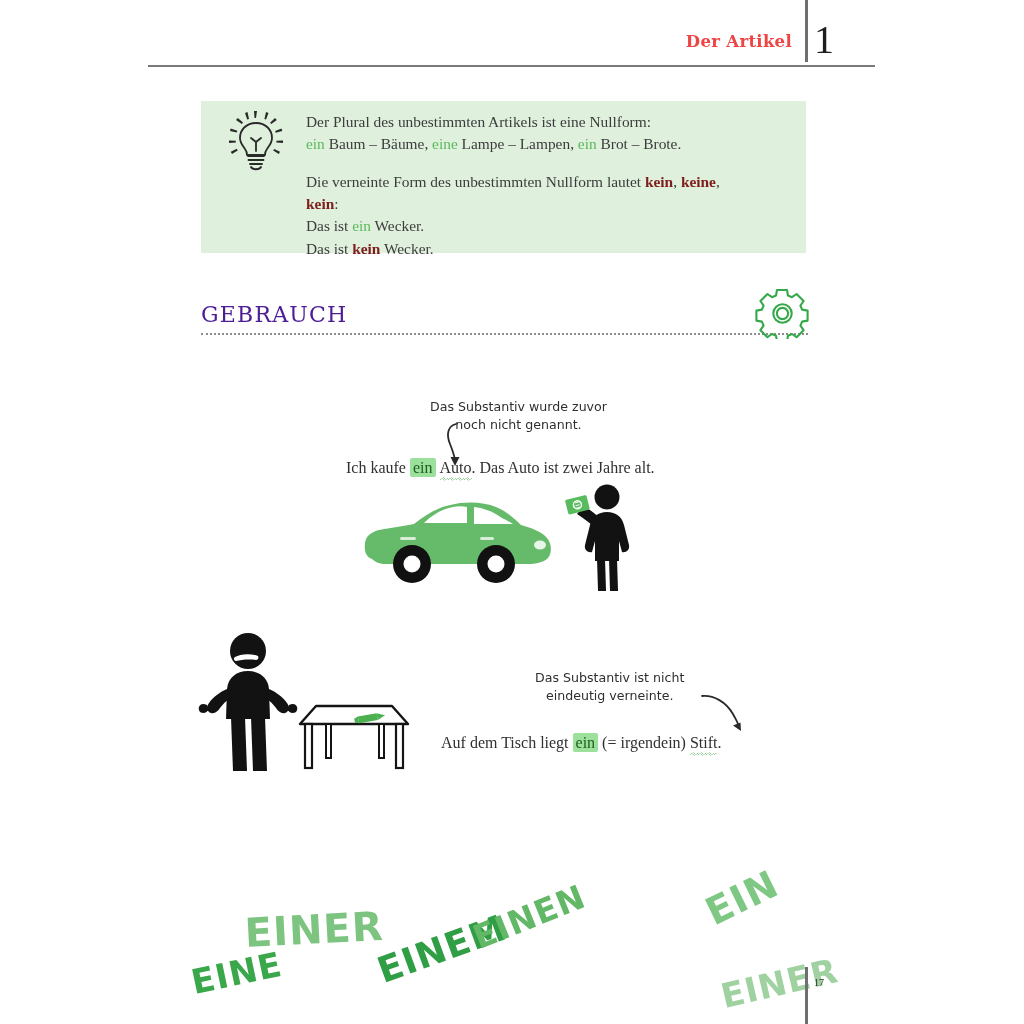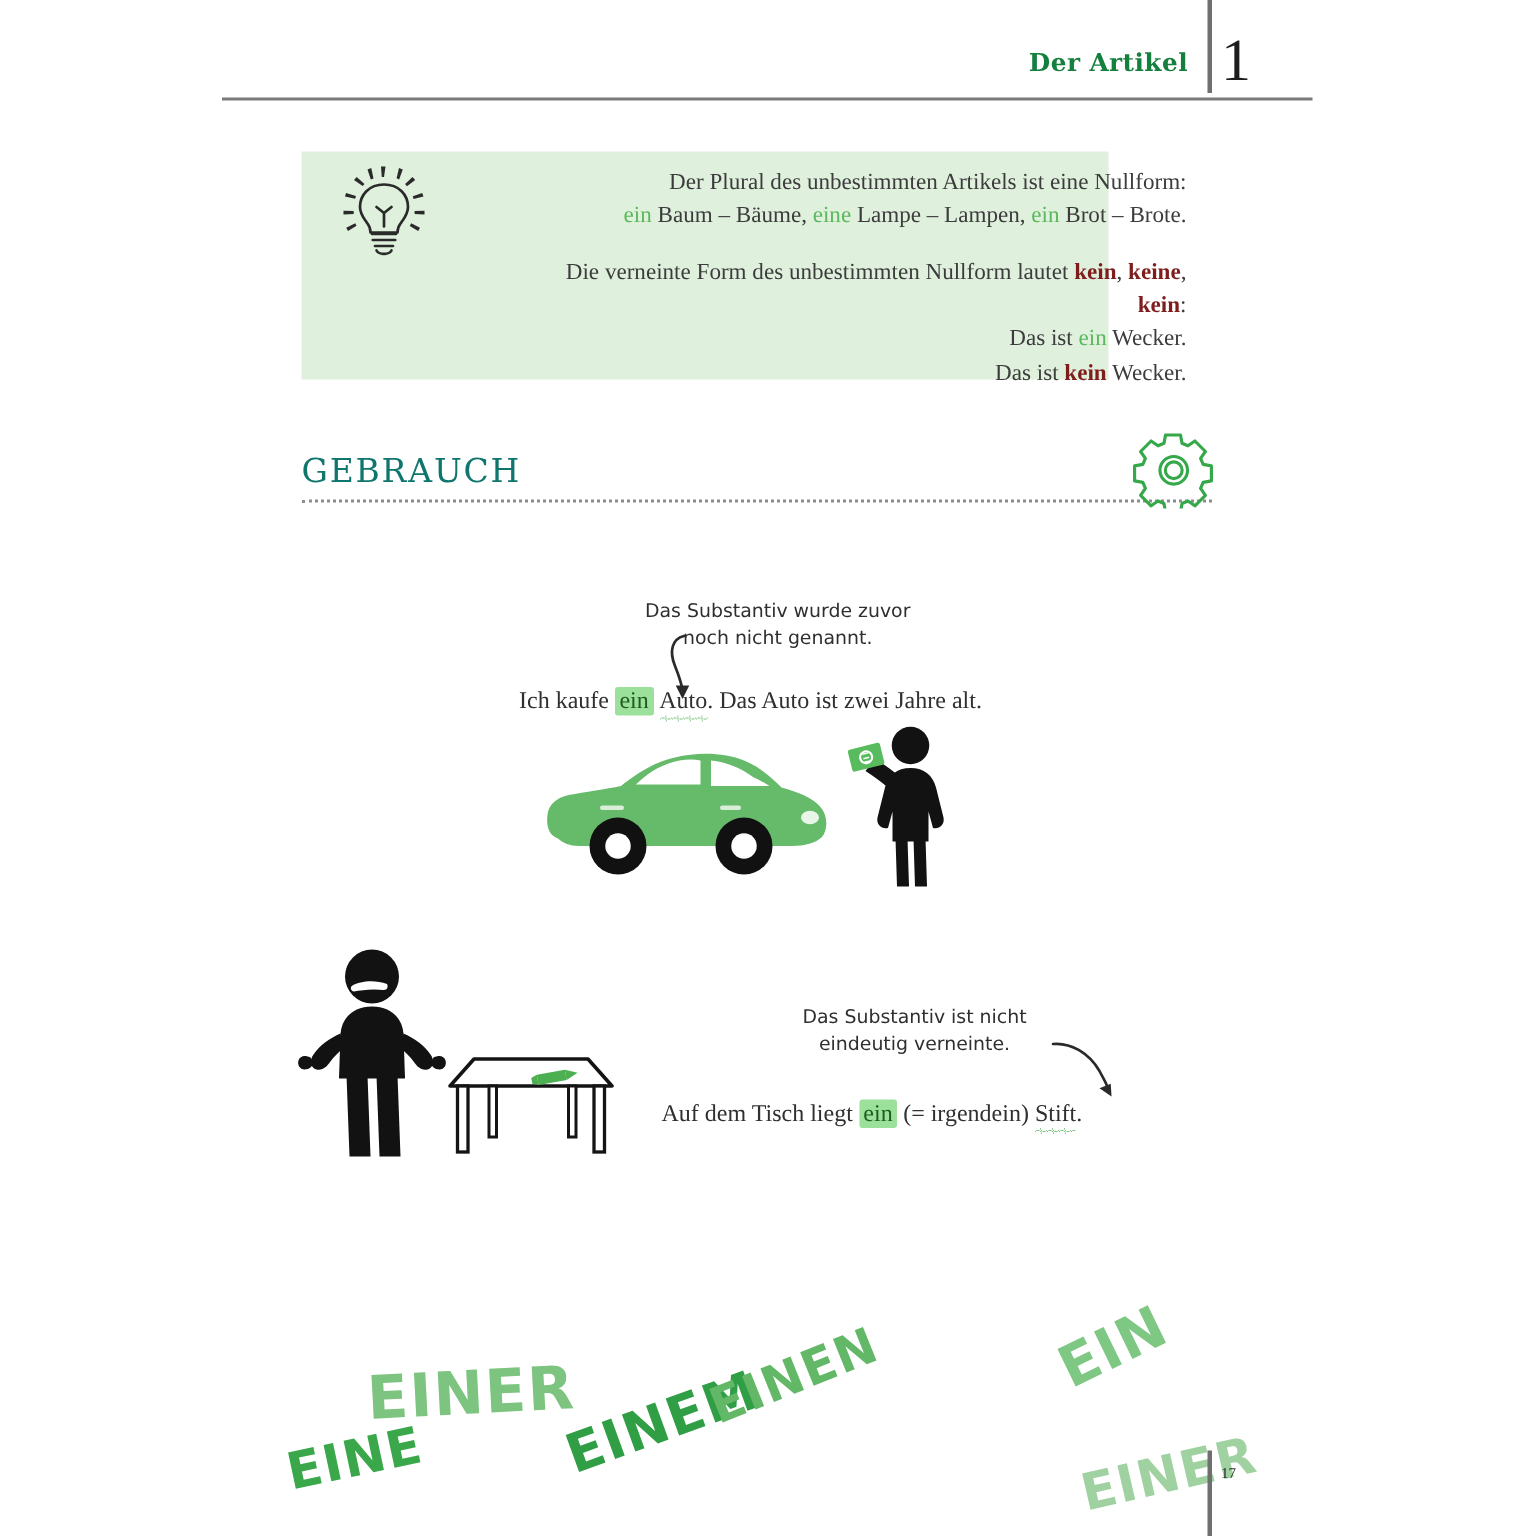--- a/index.html
+++ b/index.html
@@ -28,21 +28,21 @@
     width: 3px; height: 62px;
     background: #6f6f6f;
   }
   #header-title {
     position: absolute;
     right: 232px; top: 32px;
     font-family: "DejaVu Serif", serif;
     font-weight: bold;
     font-size: 16.5px;
     letter-spacing: .3px;
-    color: #15803d;
+    color: #ef4444;
     white-space: nowrap;
   }
   #chapter-number {
     position: absolute;
     left: 814px; top: 20px;
     font-family: "Liberation Serif", serif;
     font-size: 40px;
     line-height: 1;
     color: #1d1d1d;
   }
@@ -50,23 +50,22 @@
     position: absolute;
     left: 148px; top: 65px;
     width: 727px; height: 2px;
     background: #7a7a7a;
   }
 
   
   #info-box {
     position: absolute;
     left: 201px; top: 101px;
-    width: 538px; height: 152px;
+    width: 605px; height: 152px;
     background: #dff0dd;
-    text-align: right;
   }
   #bulb-icon {
     position: absolute;
     left: 24px; top: 8px;
     width: 62px; height: 64px;
   }
   #info-text {
     position: absolute;
     left: 105px; top: 10px;
     width: 485px;
@@ -79,21 +78,21 @@
   .grn { color: #5cb85c; }
   .bld { font-weight: bold; color: #7f1d1d; }
 
   
   #section-heading {
     position: absolute;
     left: 201px; top: 302px;
     font-family: "DejaVu Serif", serif;
     font-size: 22px;
     letter-spacing: 1.2px;
-    color: #0f766e;
+    color: #4c1d95;
   }
   #heading-dotted-rule {
     position: absolute;
     left: 201px; top: 333px;
     width: 607px; height: 0;
     border-bottom: 2px dotted #8d8d8d;
   }
   #gear-icon {
     position: absolute;
     left: 755px; top: 287px;

